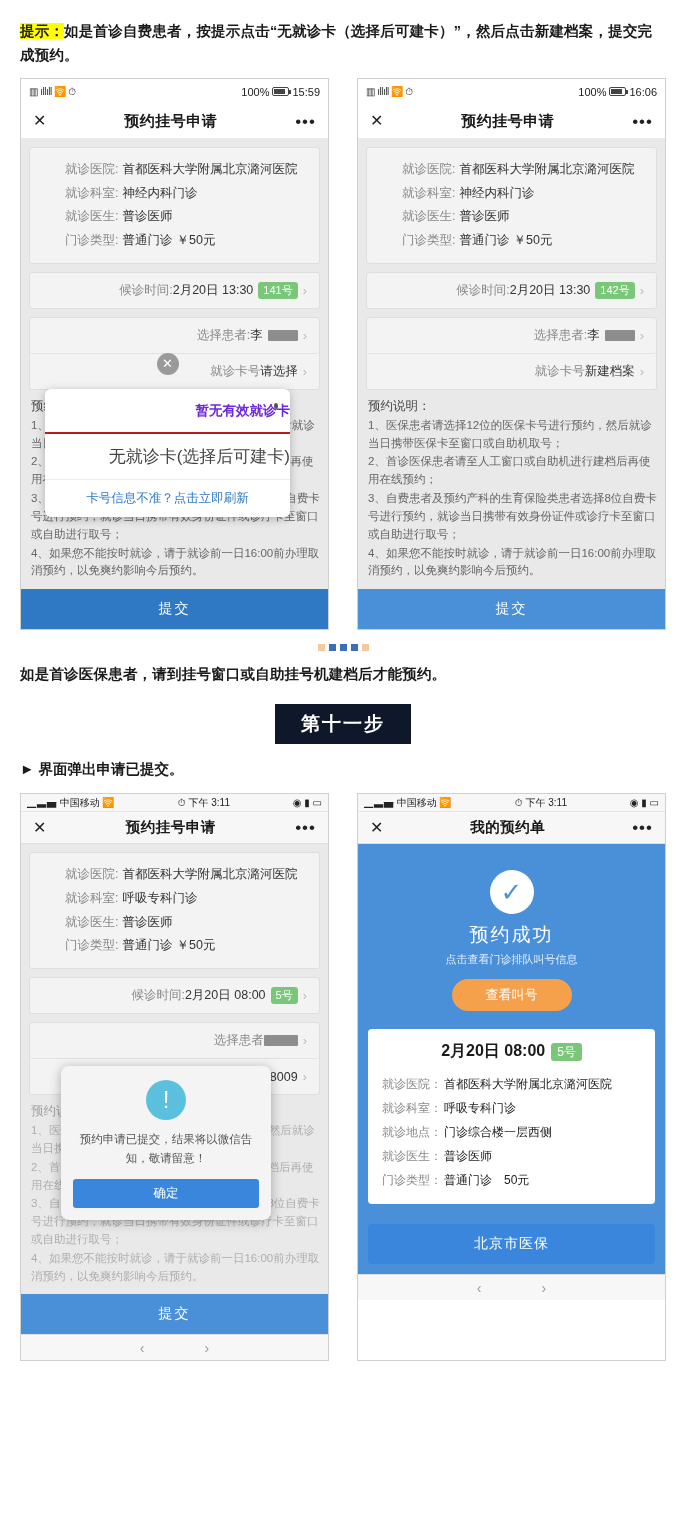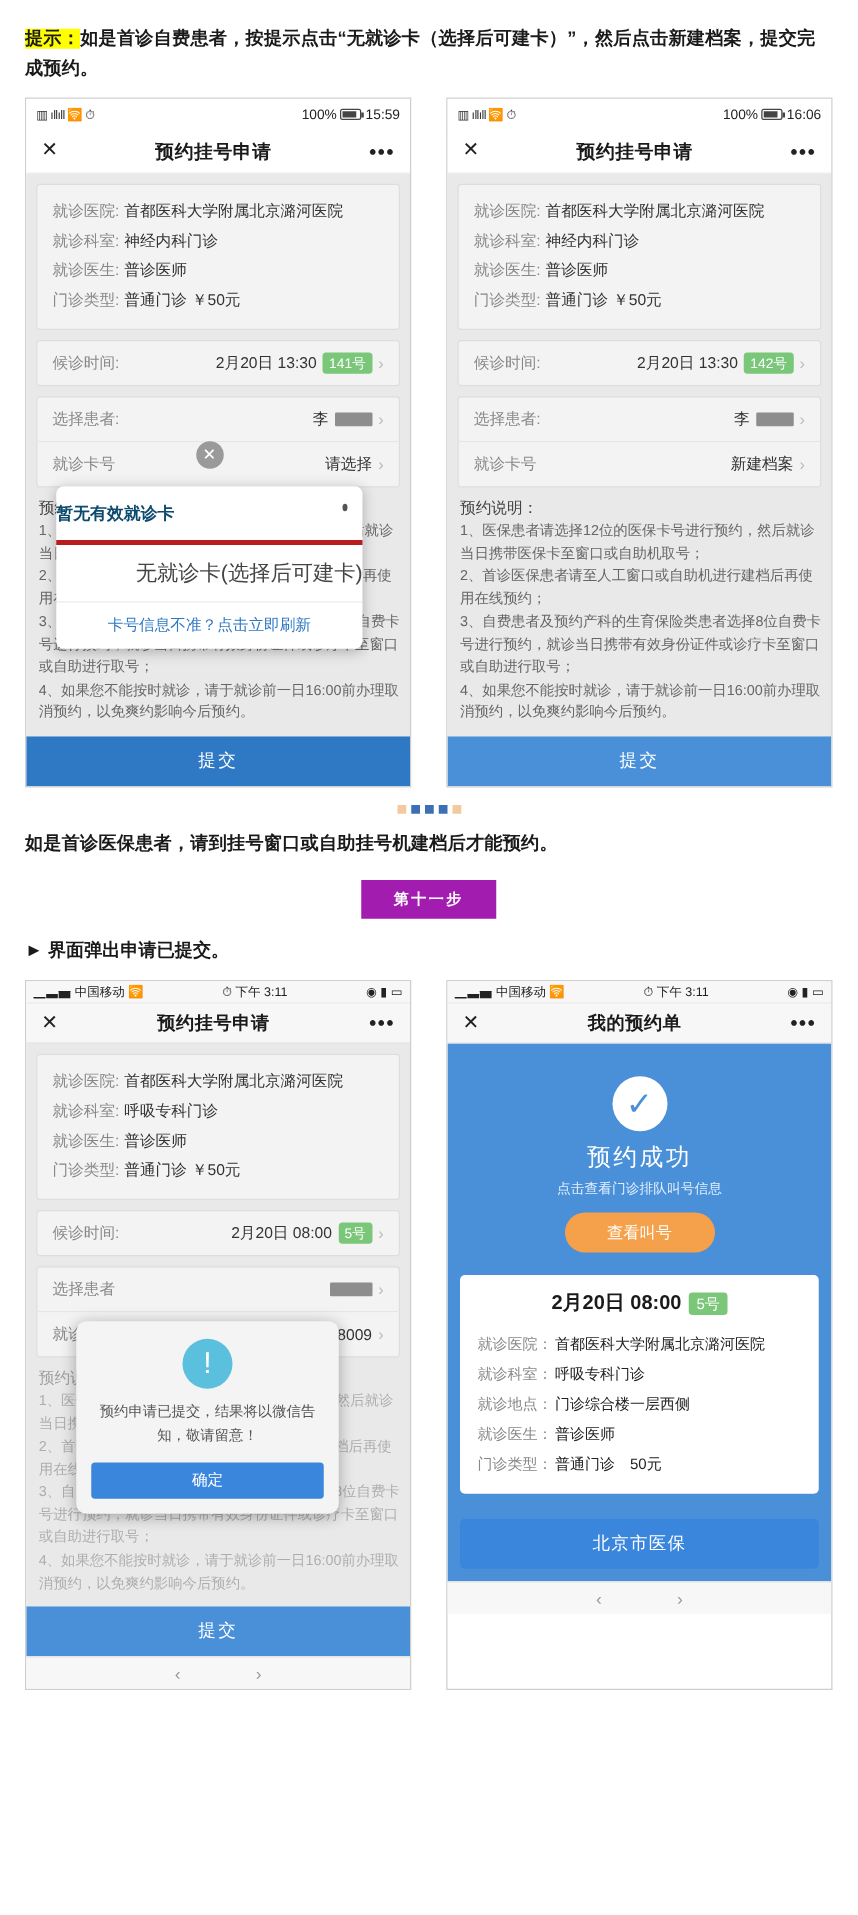--- a/index.html
+++ b/index.html
@@ -81,32 +81,32 @@
     padding: 8px;
     position:relative;
   }
   .card {
     background:#f3f3f3;
     border:1px solid #dedede;
     border-radius:3px;
     padding: 10px 12px;
     margin-bottom: 8px;
   }
-  .row { display:flex; font-size:12.5px; line-height:1.9; color:#555; }
+  .row { display:flex; font-size:12.5px; line-height:1.9; color:#555;margin-left:23px; }
   .row .lbl { color:#888; }
   .row .val { color:#333; margin-left:4px; }
   .price { color:#e8533d; }
 
   .line-row {
     background:#f3f3f3;
     border:1px solid #dedede;
     border-radius:3px;
     padding: 9px 12px;
     margin-bottom: 8px;
-    display:flex; align-items:center; justify-content:space-between;
+    display:flex; align-items:center; justify-content:flex-end;
     font-size:12.5px;
   }
   .line-row .lbl { color:#888; }
   .line-row .right { display:flex; align-items:center; gap:5px; color:#333; }
   .badge-green {
     background:#7ac77a; color:#fff; border-radius:3px; padding:1px 5px; font-size:11px;
   }
   .chev { color:#bbb; font-size:13px; }
   .mask { display:inline-block; background:#8d8d8d; height:11px; border-radius:1px; vertical-align:middle;}
 
@@ -140,22 +140,22 @@
   .popup {
     position:absolute;
     left: 24px; top: 250px;
     width: 245px;
     background:#fff;
     border-radius:6px;
     box-shadow:0 2px 10px rgba(0,0,0,.25);
     z-index:5;
   }
   .popup-title {
-    text-align:left; padding: 13px 0 12px; font-size:13.5px; font-weight:bold; color:#0c4a6e;
-    border-bottom:4px solid #b91c1c; position:relative;
+    text-align:right; padding: 13px 0 12px; font-size:13.5px; font-weight:bold; color:#6d28d9;
+    border-bottom:2px solid #b91c1c; position:relative;
   }
   .popup-opt { text-align:right; padding: 11px 0; font-size:17px; color:#444; border-bottom:1px solid #ececec;}
   .popup-refresh { text-align:center; padding: 10px 0; font-size:12.5px; color:#2f78c4; }
   .popup-close {
     position:absolute; top: -36px; left: 50%; transform:translateX(-50%);
     width: 22px; height:22px; border-radius:50%; background:#9a9a9a; color:#fff;
     font-size:13px; line-height:22px; text-align:center;
   }
   .cursor-dot { position:absolute; right: 12px; top: 14px; width:4px;height:6px;border-radius:50%;background:#555;}
 
@@ -165,21 +165,21 @@
   }
   .dots i { width:7px; height:7px; background:#f3c9a0; display:block;}
   .dots i.on { background:#3d6fb4; }
 
   .mid-note {
     font-size: 14.5px; font-weight:bold; padding: 4px 8px 0 8px; letter-spacing:.2px;
   }
 
   .step-wrap { display:flex; justify-content:center; margin: 20px 0 12px;}
   .step {
-    background:#a21caf; color:#fff; font-size:12px; font-weight:bold;
+    background:#0f172a; color:#fff; font-size:19px; font-weight:bold;
     padding: 7px 26px; letter-spacing:2px;
   }
 
   .arrow-note {
     font-size: 14.5px; font-weight:bold; padding: 4px 8px 8px 8px;
   }
 
   
   .ios-status {
     height: 18px;

